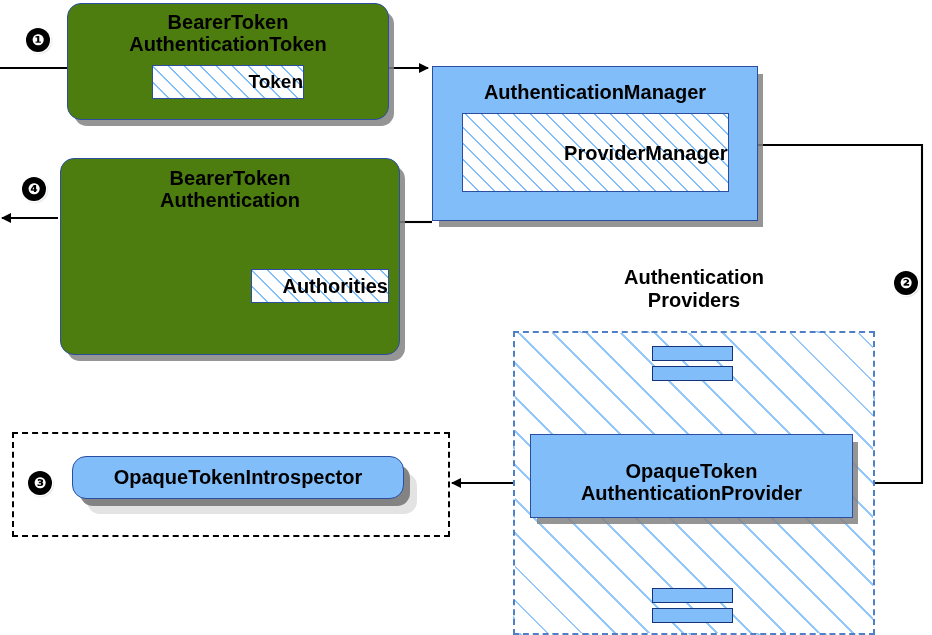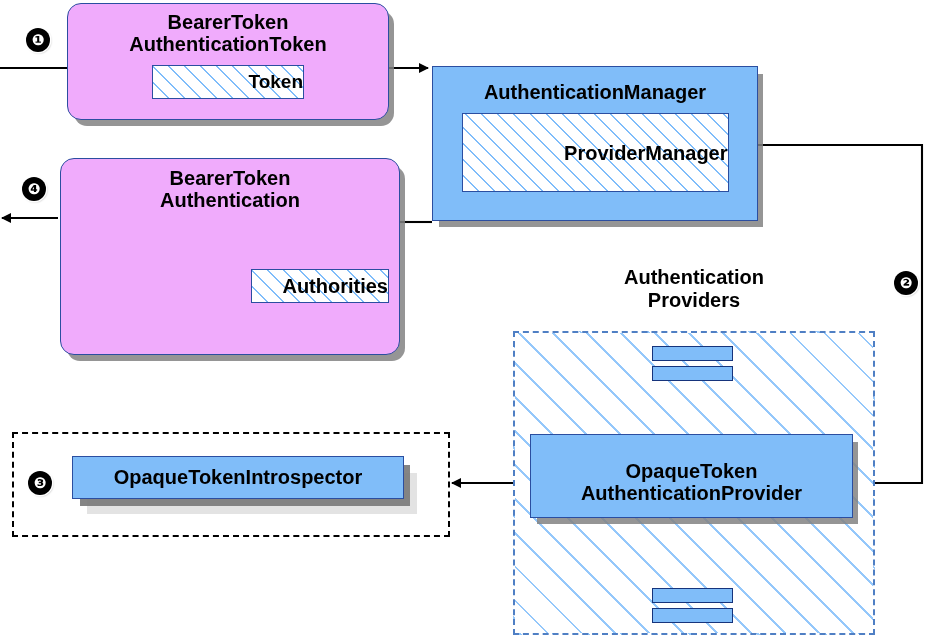--- a/index.html
+++ b/index.html
@@ -6,21 +6,21 @@
   body{width:932px;height:635px;position:relative;overflow:hidden;
        font-family:"Liberation Sans","DejaVu Sans",sans-serif;}
   #stage{position:absolute;left:0;top:0;width:932px;height:635px;}
 
   svg.layer{position:absolute;left:0;top:0;width:932px;height:635px;pointer-events:none;}
 
   .node{position:absolute;box-sizing:border-box;display:flex;flex-direction:column;
         align-items:center;justify-content:flex-start;}
 
   
-  .blue-round{background:#f0abfc;border:1.6px solid #2b4ea0;border-radius:14px;
+  .blue-round{background:#4d7c0f;border:1.6px solid #2b4ea0;border-radius:14px;
               box-shadow:6px 7px 0 -1px rgba(130,130,130,0.85);}
   .blue-sq{background:#80bdf9;border:1.6px solid #2b4ea0;
            box-shadow:6px 7px 0 -1px rgba(130,130,130,0.85);}
   .blue-sq-dbl{background:#80bdf9;border:1.6px solid #2b4ea0;
            box-shadow:7px 8px 0 -1px rgba(120,120,120,0.9),
                       14px 16px 0 -1px rgba(225,225,225,0.95);}
 
   .title{font-weight:bold;color:#000;text-align:center;line-height:1.12;}
 
   
@@ -141,17 +141,17 @@
     </div>
   </div>
 
   <div class="stack" style="left:652px;top:588px;width:81px;height:35px;">
     <div class="bar" style="position:absolute;left:0;top:0;width:81px;height:15px;"></div>
     <div class="bar" style="position:absolute;left:0;top:20px;width:81px;height:15px;"></div>
   </div>
 
   <div class="dash-black" style="left:12px;top:432px;width:438px;height:105px;"></div>
 
-  <div class="node blue-sq-dbl" style="left:72px;top:456px;width:332px;height:43px;justify-content:center;">
+  <div class="node blue-sq-dbl" style="left:72px;top:456px;width:332px;height:43px;justify-content:center;border-radius:14px;">
     <div class="title" style="font-size:20px;">OpaqueTokenIntrospector</div>
   </div>
 
 </div>
 
 </body></html>

